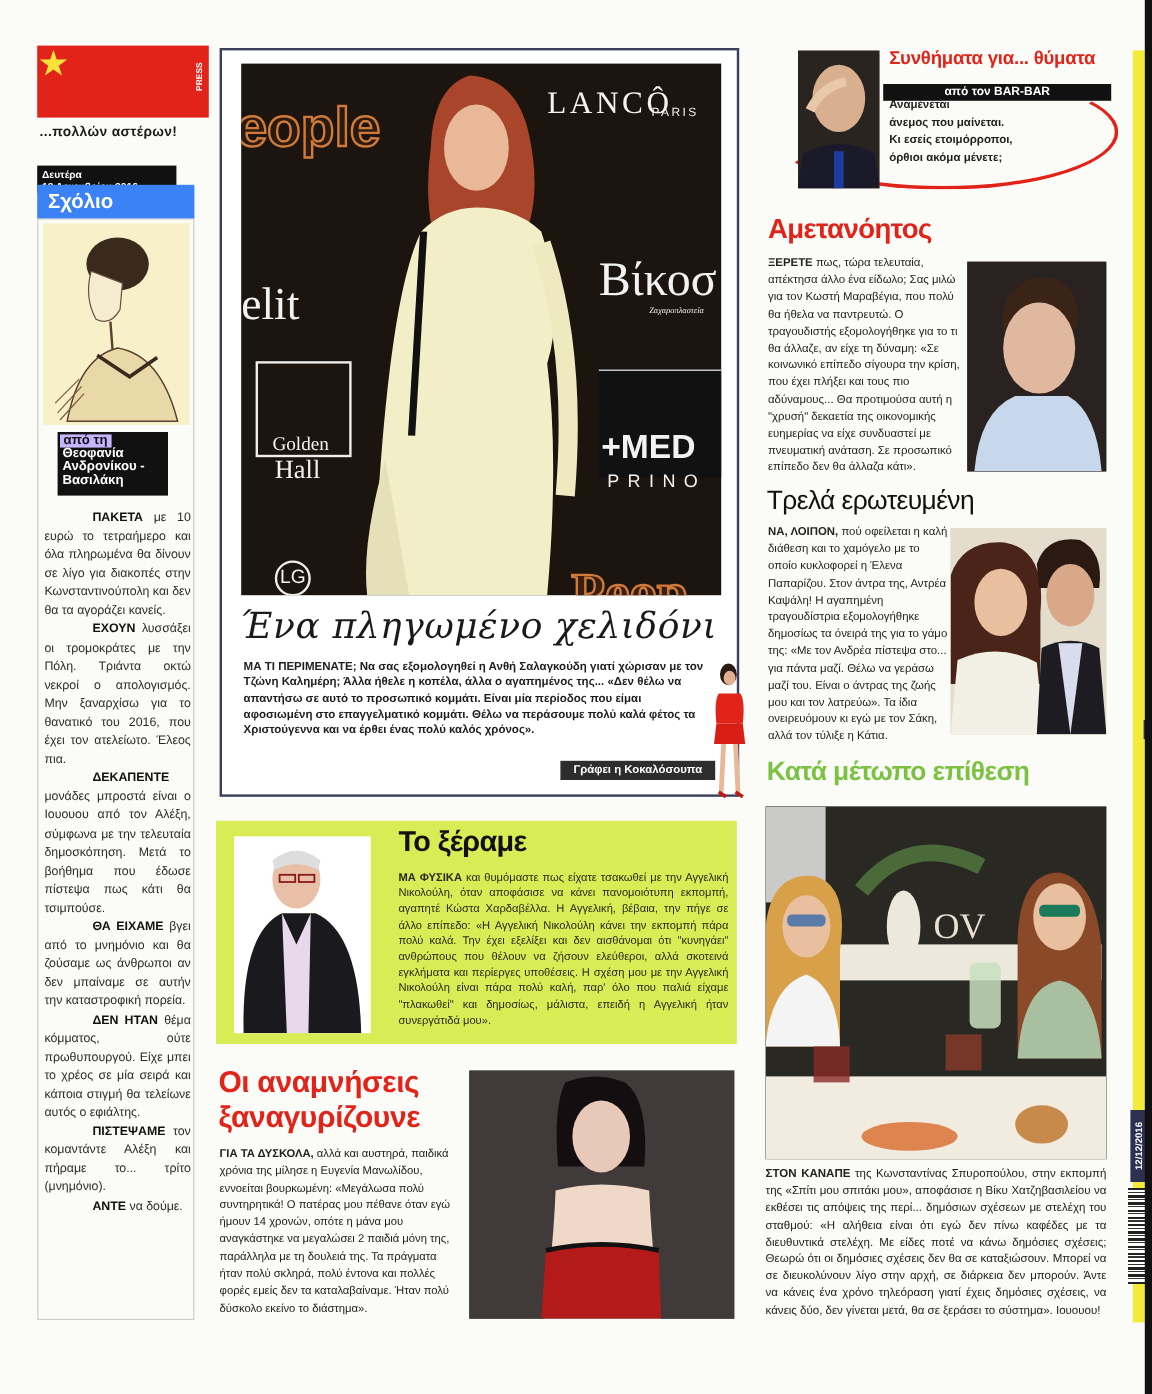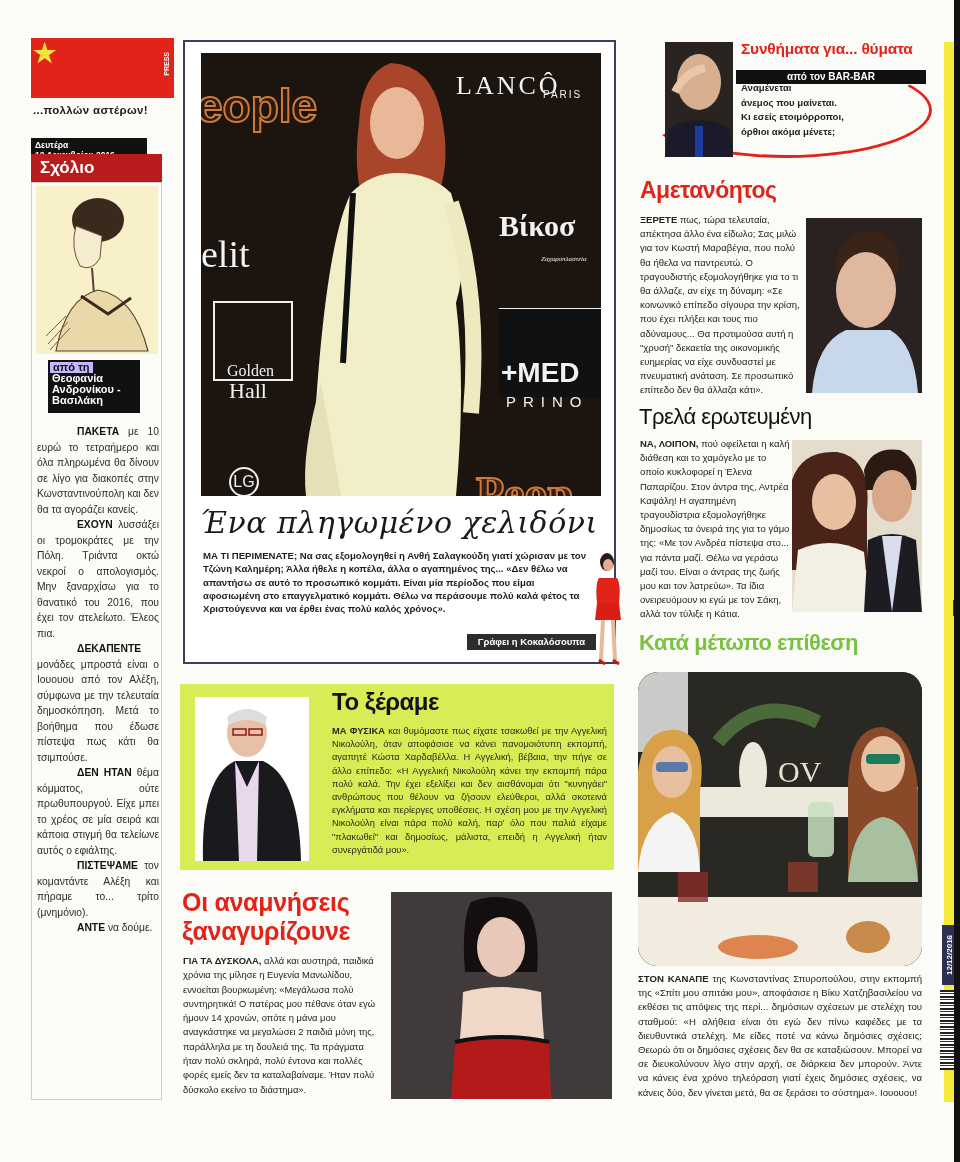--- a/index.html
+++ b/index.html
@@ -5,21 +5,21 @@
   * { box-sizing: border-box; margin: 0; padding: 0; }
   body { width: 960px; height: 1162px; background: #fbfbf7; font-family: "Liberation Sans", sans-serif; color: #1a1a1a; position: relative; overflow: hidden; }
   .abs { position: absolute; }
 
   
   .logo { left: 31px; top: 38px; width: 143px; height: 60px; background: #e2231a; color: #fff; font-weight: bold; font-style: italic; font-size: 50px; line-height: 60px; padding-left: 14px; letter-spacing: -2px; font-family: "Liberation Sans", sans-serif; }
   .logo .star { position: absolute; left: 2px; top: 2px; color: #f5e23a; font-size: 26px; font-style: normal; line-height: 26px; }
   .logo .press { position: absolute; right: 3px; top: 14px; font-size: 7px; writing-mode: vertical-rl; transform: rotate(180deg); letter-spacing: 0; font-style: normal; color: #fff; line-height: 8px; }
   .tagline { left: 33px; top: 104px; font-size: 11.5px; font-weight: bold; letter-spacing: 0.3px; }
   .datebox { left: 31px; top: 122px; width: 116px; height: 23px; background: #111; color: #fff; font-size: 8.5px; font-weight: bold; padding: 2px 4px; line-height: 10px; margin-top: 16px; }
-  .scholio-head { left: 31px; top: 154px; width: 131px; height: 28px; background: #b91c1c; color: #fff; font-weight: bold; font-size: 17px; line-height: 28px; padding-left: 9px; }
+  .scholio-head { left: 31px; top: 154px; width: 131px; height: 28px; background: #3b82f6; color: #fff; font-weight: bold; font-size: 17px; line-height: 28px; padding-left: 9px; }
   .scholio-box { left: 31px; top: 182px; width: 131px; height: 918px; border: 1px solid #cfcfc8; }
   .sketch { left: 36px; top: 186px; width: 122px; height: 168px; background: #f8f0c8; }
   .author-box { left: 48px; top: 360px; width: 92px; height: 53px; background: #111; color: #fff; font-size: 11px; font-weight: bold; line-height: 11px; padding: 2px 4px; }
   .author-box .pre { color: #111; background: #c4b5fd; display: inline-block; padding: 0 3px; margin-left: -2px; font-size: 11px; }
   .left-text { left: 37px; top: 424px; width: 122px; font-size: 10.3px; line-height: 15.5px; color: #2b2b2b; text-align: justify; }
   .left-text p { margin: 0; }
   .left-text b { color: #111; padding-left: 40px; }
 
   
   .feature { left: 183px; top: 40px; width: 433px; height: 624px; border: 2px solid #3a3f5c; background: #fff; }
@@ -50,21 +50,21 @@
 
   .amet-title { left: 640px; top: 177px; font-size: 23px; font-weight: bold; color: #e2231a; letter-spacing: -0.5px; }
   .amet-body { left: 640px; top: 213px; width: 160px; font-size: 9.5px; line-height: 14.2px; color: #222; }
   .amet-photo { left: 806px; top: 218px; width: 116px; height: 175px; background: #2e2622; overflow: hidden; }
 
   .trela-title { left: 639px; top: 404px; font-size: 22px; font-weight: normal; color: #111; letter-spacing: -0.5px; }
   .trela-body { left: 640px; top: 437px; width: 150px; font-size: 9.5px; line-height: 14.2px; color: #222; }
   .trela-photo { left: 792px; top: 440px; width: 130px; height: 172px; background: #e8e0d0; overflow: hidden; }
 
   .kata-title { left: 639px; top: 630px; font-size: 22px; font-weight: bold; color: #7cc242; letter-spacing: -0.5px; }
-  .kata-photo { left: 638px; top: 672px; width: 284px; height: 294px; background: #2c2a24; overflow: hidden; border-radius: 20px; }
+  .kata-photo { left: 638px; top: 672px; width: 284px; height: 294px; background: #2c2a24; overflow: hidden; }
   .kata-body { left: 638px; top: 972px; width: 284px; font-size: 9.6px; line-height: 14.2px; color: #222; text-align: justify; }
 
   
   .yellow-strip { left: 944px; top: 42px; width: 10px; height: 1060px; background: #f4ea3a; }
   .date-vert { left: 942px; top: 925px; width: 16px; height: 60px; background: #2d3050; color: #fff; font-size: 8px; font-weight: bold; writing-mode: vertical-rl; transform: rotate(180deg); text-align: center; line-height: 16px; }
   .barcode { left: 940px; top: 990px; width: 18px; height: 80px; background: repeating-linear-gradient(180deg, #222 0 2px, #fff 2px 3px, #333 3px 4px, #fff 4px 6px); }
   .right-edge { left: 954px; top: 0; width: 6px; height: 1162px; background: #111; }
   .edge-tab { left: 953px; top: 600px; width: 7px; height: 16px; background: #2d3050; }
 
   
@@ -96,32 +96,33 @@
   </svg>
 </div>
 <div class="abs author-box">
   <span class="pre">από τη</span>
   <div>Θεοφανία Ανδρονίκου - Βασιλάκη</div>
 </div>
 <div class="abs left-text">
   <p><b>ΠΑΚΕΤΑ</b><span> με 10 ευρώ το τετραήμερο και όλα πληρωμένα θα δίνουν σε λίγο για διακοπές στην Κωνσταντινούπολη και δεν θα τα αγοράζει κανείς.</span></p>
   <p><b>ΕΧΟΥΝ</b><span> λυσσάξει οι τρομοκράτες με την Πόλη. Τριάντα οκτώ νεκροί ο απολογισμός. Μην ξαναρχίσω για το θανατικό του 2016, που έχει τον ατελείωτο. Έλεος πια.</span></p>
   <p><b>ΔΕΚΑΠΕΝΤΕ</b><span> μονάδες μπροστά είναι ο Ιουουου από τον Αλέξη, σύμφωνα με την τελευταία δημοσκόπηση. Μετά το βοήθημα που έδωσε πίστεψα πως κάτι θα τσιμπούσε.</span></p>
+  <p><b>ΘΑ ΕΙΧΑΜΕ</b><span> βγει από το μνημόνιο και θα ζούσαμε ως άνθρωποι αν δεν μπαίναμε σε αυτήν την καταστροφική πορεία.</span></p>
   <p><b>ΔΕΝ ΗΤΑΝ</b><span> θέμα κόμματος, ούτε πρωθυπουργού. Είχε μπει το χρέος σε μία σειρά και κάποια στιγμή θα τελείωνε αυτός ο εφιάλτης.</span></p>
   <p><b>ΠΙΣΤΕΨΑΜΕ</b><span> τον κομαντάντε Αλέξη και πήραμε το... τρίτο (μνημόνιο).</span></p>
   <p><b>ΑΝΤΕ</b><span> να δούμε.</span></p>
 </div>
 
 <div class="abs feature"></div>
 <div class="abs photo-main">
   <span class="brand" style="left:-4px;top:2px;font-size:46px;font-weight:bold;color:#2a1a10;-webkit-text-stroke:2px #d07a3a;font-family:'Liberation Sans',sans-serif;">eople</span>
   <span class="brand" style="left:255px;top:-6px;font-size:26px;letter-spacing:3px;">LANCÔ</span>
   <span class="brand" style="left:342px;top:12px;font-size:10px;letter-spacing:2px;font-family:'Liberation Sans',sans-serif;">PARIS</span>
   <span class="brand" style="left:0px;top:155px;font-size:38px;">elit</span>
-  <span class="brand" style="left:298px;top:132px;font-size:30px;font-weight:bold;">Βίκοσ</span>
+  <span class="brand" style="left:298px;top:132px;font-size:40px;">Βίκοσ</span>
   <span class="brand" style="left:340px;top:178px;font-size:7px;font-style:italic;">Ζαχαροπλαστεία</span>
   <div style="position:absolute;left:12px;top:248px;width:80px;height:80px;border:2px solid #eee;"></div>
   <span class="brand" style="left:26px;top:285px;font-size:16px;">Golden</span>
   <span class="brand" style="left:28px;top:301px;font-size:22px;">Hall</span>
   <div style="position:absolute;left:298px;top:255px;width:105px;height:90px;background:#111;border-top:1px solid #eee;"></div>
   <span class="brand" style="left:300px;top:280px;font-size:28px;font-weight:bold;font-family:'Liberation Sans',sans-serif;">+MED</span>
   <span class="brand" style="left:305px;top:316px;font-size:15px;letter-spacing:7px;font-family:'Liberation Sans',sans-serif;">PRINO</span>
   <span class="brand" style="left:28px;top:390px;font-size:16px;border:2px solid #eee;border-radius:50%;width:30px;height:30px;text-align:center;line-height:26px;font-family:'Liberation Sans',sans-serif;">LG</span>
   <span class="brand" style="left:275px;top:390px;font-size:46px;font-weight:bold;color:#3a1e10;-webkit-text-stroke:2px #d07a3a;">Peop</span>
   <svg class="shape" style="left:80px;top:0" width="230" height="443" viewBox="0 0 230 443">

